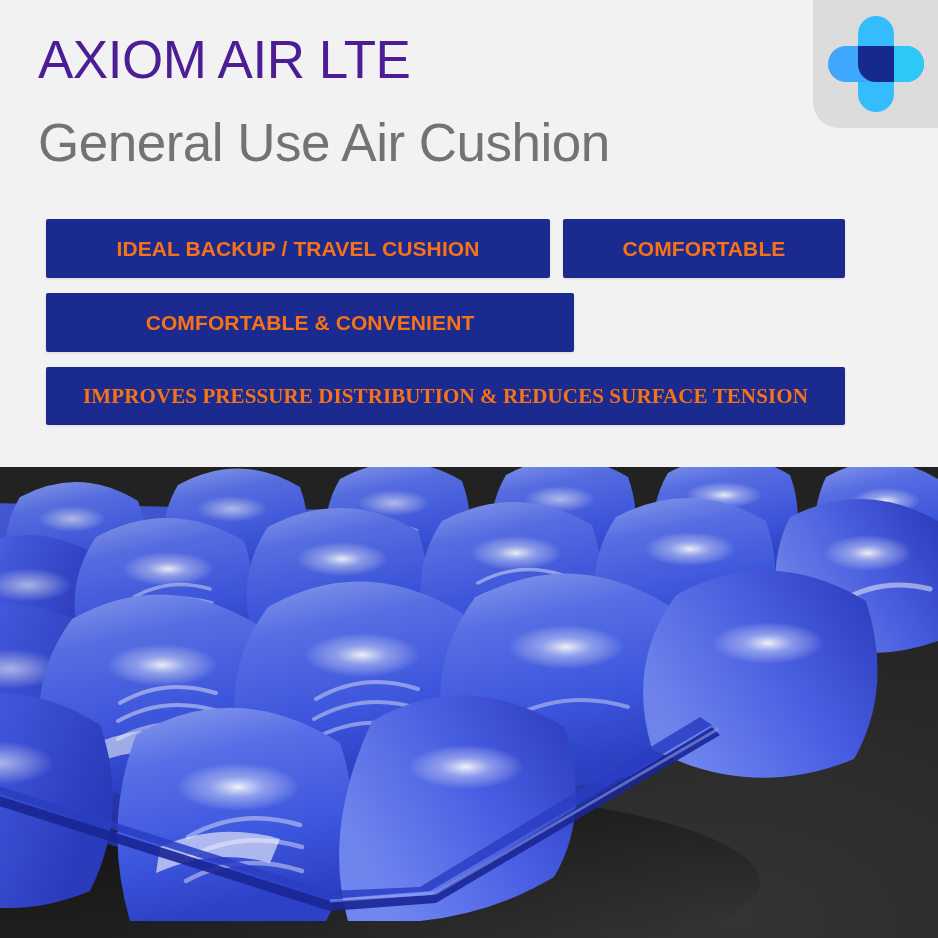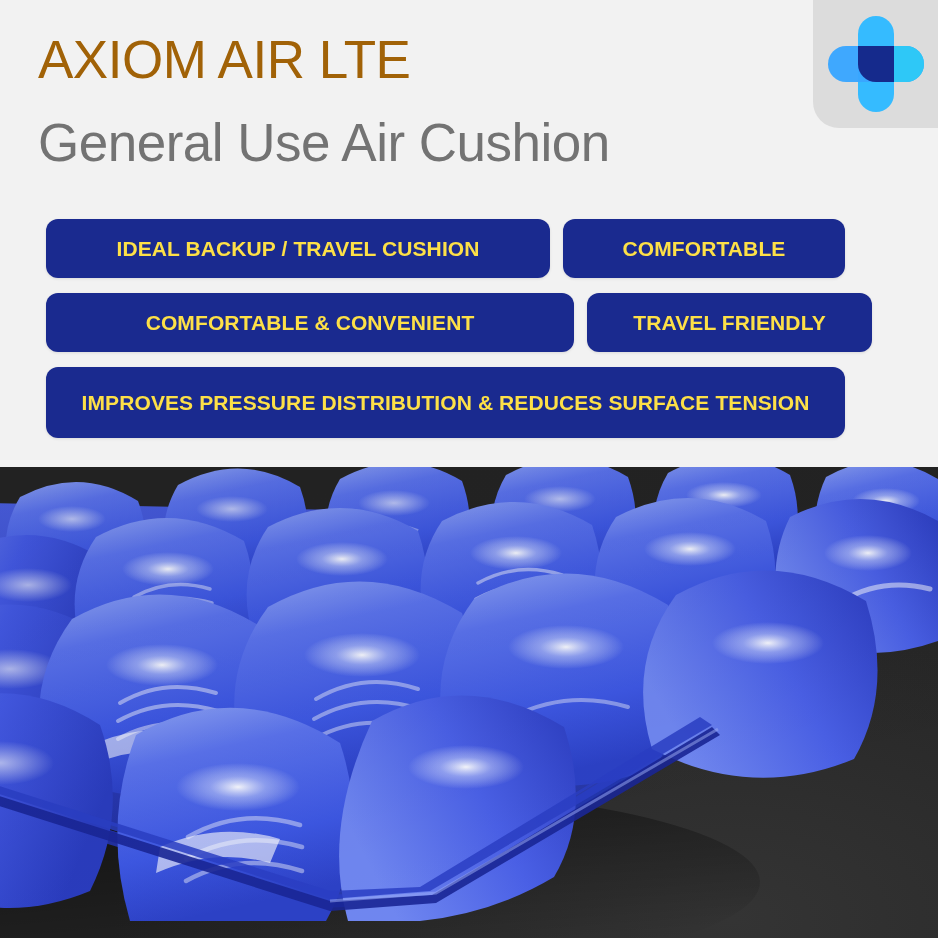--- a/index.html
+++ b/index.html
@@ -39,21 +39,21 @@
 
   .title-block {
     position:absolute;
     left:38px; top:30px;
     width:740px;
   }
   .product-title {
     font-size:53px;
     font-weight:400;
     letter-spacing:-0.5px;
-    color:#a16207;
+    color:#4c1d95;
     line-height:1.12;
     white-space:nowrap;
   }
   .product-subtitle {
     font-size:53px;
     font-weight:400;
     letter-spacing:-0.5px;
     color:#737373;
     line-height:1.12;
     margin-top:24px;
@@ -67,38 +67,38 @@
     width:846px;
   }
   .badge-row {
     display:flex;
     align-items:stretch;
     gap:13px;
     margin-bottom:15px;
   }
   .badge {
     background:#1a2a8f;
-    border-radius:12px;
-    color:#fde047;
+    border-radius:2px;
+    color:#f97316;
     font-size:21px;
     font-weight:700;
     letter-spacing:0.1px;
     display:flex;
     align-items:center;
     justify-content:center;
     padding:16px 26px;
     height:59px;
     white-space:nowrap;
     box-shadow:0 1px 3px rgba(0,0,0,0.10);
   }
   .badge.b1 { width:504px; }
   .badge.b2 { width:282px; }
   .badge.b3 { width:528px; }
   .badge.b4 { width:285px; }
-  .badge.b5 { width:799px; height:71px; }
+  .badge.b5 { width:799px; height:58px;font-family:Liberation Serif, serif; }
 
   
   .photo {
     position:absolute;
     left:0; top:467px;
     width:938px; height:471px;
     overflow:hidden;
     background:#2a2a2a;
   }
   .photo-bg {
@@ -135,21 +135,20 @@
 
     <div class="badges">
 
       <div class="badge-row">
         <div class="badge b1">IDEAL BACKUP / TRAVEL CUSHION</div>
         <div class="badge b2">COMFORTABLE</div>
       </div>
 
       <div class="badge-row">
         <div class="badge b3">COMFORTABLE &amp; CONVENIENT</div>
-        <div class="badge b4">TRAVEL FRIENDLY</div>
       </div>
 
       <div class="badge-row">
         <div class="badge b5">IMPROVES PRESSURE DISTRIBUTION &amp; REDUCES SURFACE TENSION</div>
       </div>
 
     </div>
   </div>
 
   <div class="photo">

